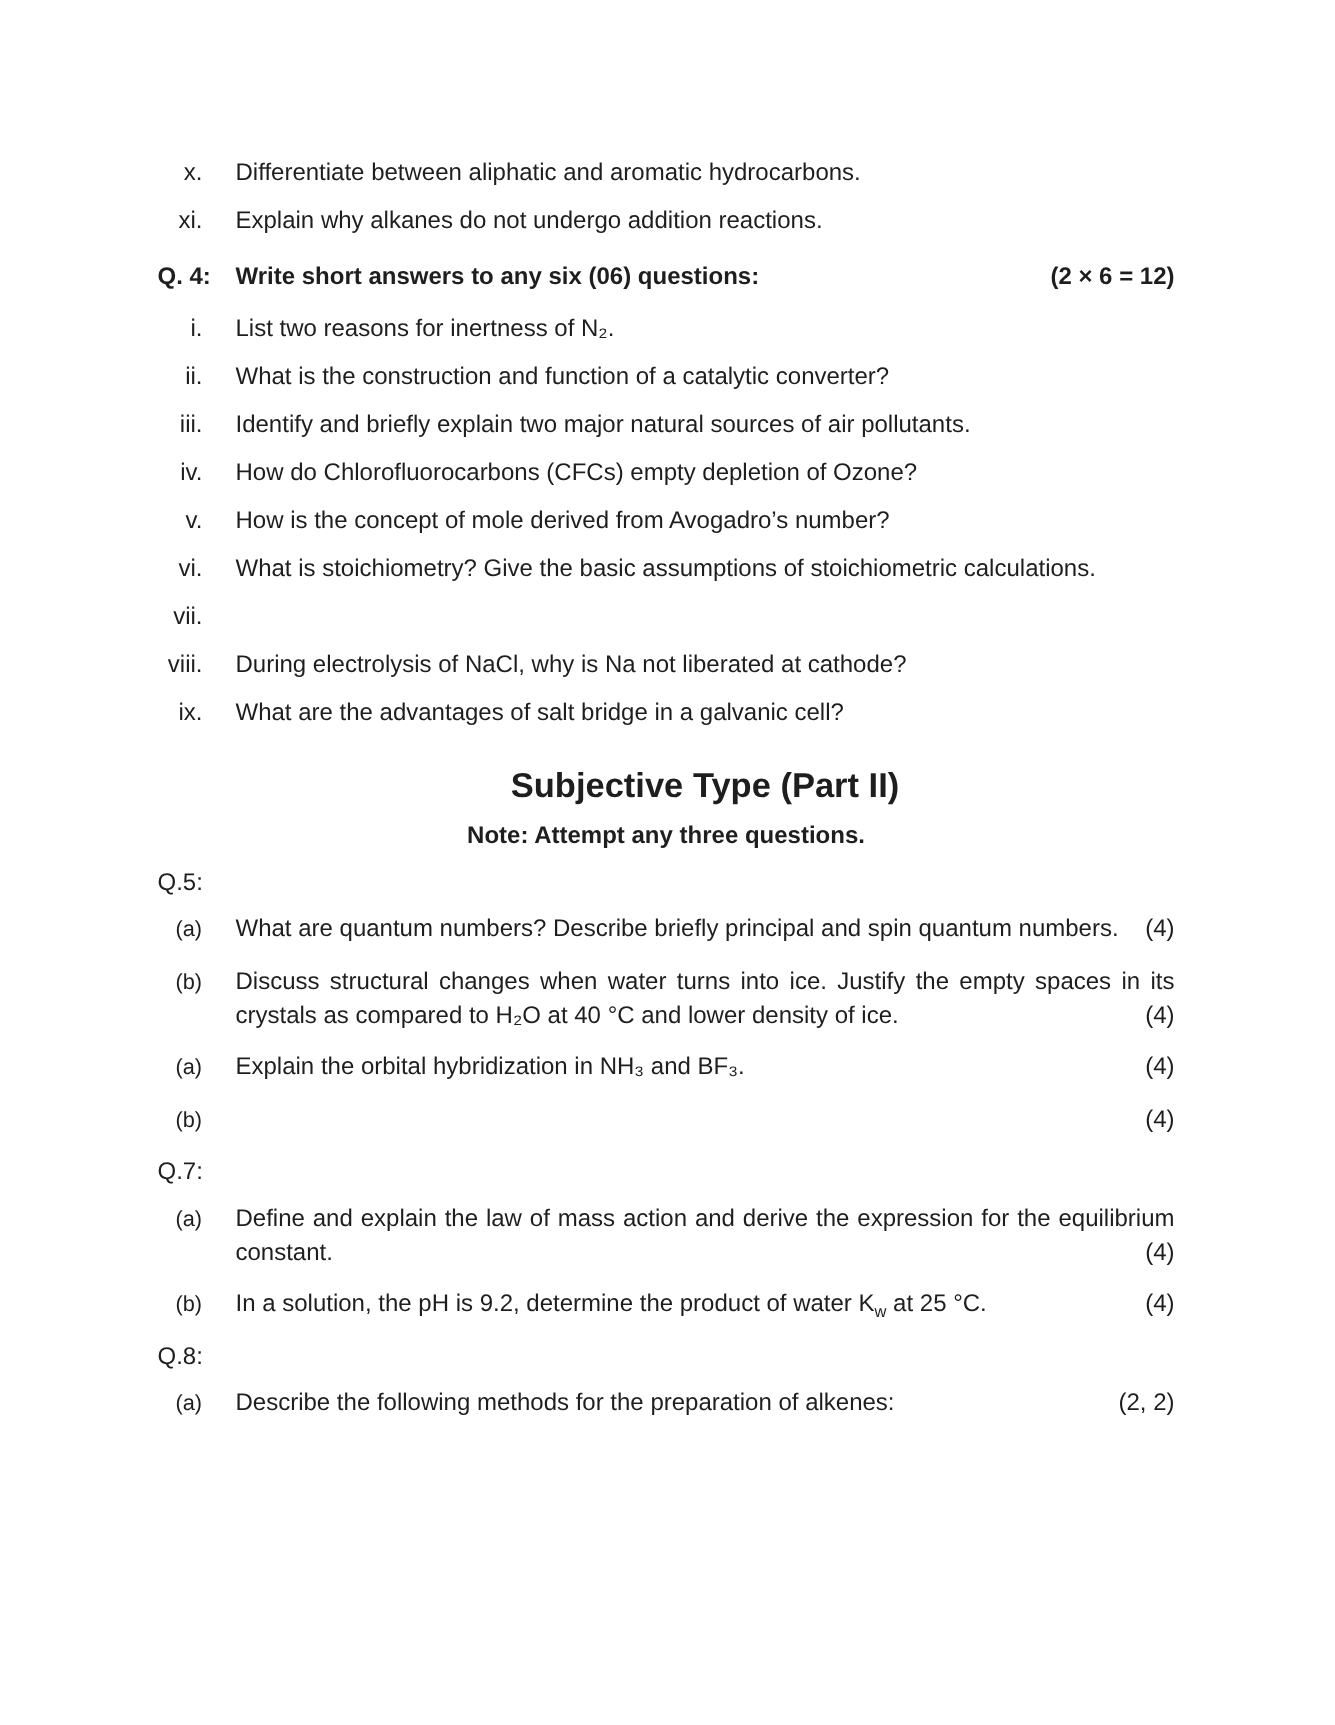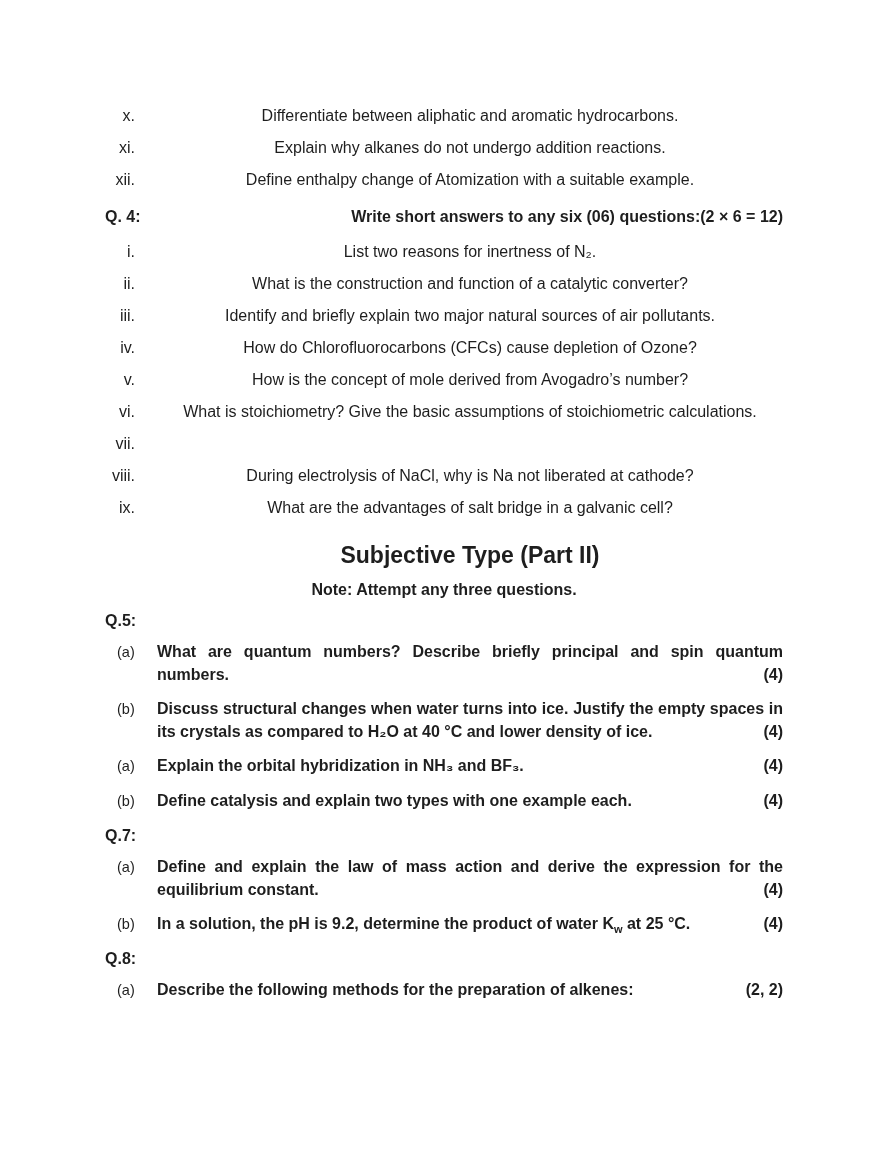--- a/index.html
+++ b/index.html
@@ -18,87 +18,82 @@
     background: #ffffff;
   }
   
   .li {
     display: flex;
     align-items: flex-start;
     line-height: 23px;
     margin-bottom: 9px;
   }
   .li .num { flex: 0 0 50px; text-align: right; }
-  .li .txt { flex: 1; margin-left: 22px; text-align: center; }
+  .li .txt { flex: 1; margin-left: 22px; }
   
   .qhead {
     display: flex;
     font-weight: bold;
     line-height: 23px;
     margin: 14px 0 12px 20px;
   }
   .qhead .qlabel { flex: 0 0 52px; }
-  .qhead .qtitle { flex: 1; text-align: right; }
+  .qhead .qtitle { flex: 1; }
   .qhead .qmarks { white-space: nowrap; }
   
   .section-heading {
     text-align: center;
     padding-left: 72px;
     font-weight: bold;
     font-size: 23px;
     line-height: 30px;
     margin: 21px 0 8px 0;
   }
   .note {
     font-weight: bold;
     line-height: 23px;
     margin: 0 0 8px 20px;
     text-align: center;
   }
   .qnum {
-    font-weight: bold;
+    font-weight: normal;
     line-height: 23px;
     margin: 8px 0 8px 20px;
   }
   
   .subq {
     display: flex;
     align-items: flex-start;
     line-height: 23px;
     margin: 0 0 11px 32px;
   }
   .subq .pmark {
     flex: 0 0 40px;
     font-size: 14.5px;
     padding-top: 1px;
   }
   .subq .pbody {
     flex: 1;
     text-align: justify;
-    font-weight: bold;
   }
   .subq .marks { float: right; padding-left: 10px; }
   sub { font-size: 11px; line-height: 0; }
 </style>
 </head>
 <body>
 
 <div class="page">
 
   <div class="li">
     <span class="num">x.</span>
     <span class="txt">Differentiate between aliphatic and aromatic hydrocarbons.</span>
   </div>
   <div class="li">
     <span class="num">xi.</span>
     <span class="txt">Explain why alkanes do not undergo addition reactions.</span>
-  </div>
-  <div class="li">
-    <span class="num">xii.</span>
-    <span class="txt">Define enthalpy change of Atomization with a suitable example.</span>
   </div>
 
   <div class="qhead">
     <span class="qlabel">Q. 4:</span>
     <span class="qtitle">Write short answers to any six (06) questions:</span>
     <span class="qmarks">(2 × 6 = 12)</span>
   </div>
 
   <div class="li">
     <span class="num">i.</span>
@@ -107,21 +102,21 @@
   <div class="li">
     <span class="num">ii.</span>
     <span class="txt">What is the construction and function of a catalytic converter?</span>
   </div>
   <div class="li">
     <span class="num">iii.</span>
     <span class="txt">Identify and briefly explain two major natural sources of air pollutants.</span>
   </div>
   <div class="li">
     <span class="num">iv.</span>
-    <span class="txt">How do Chlorofluorocarbons (CFCs) cause depletion of Ozone?</span>
+    <span class="txt">How do Chlorofluorocarbons (CFCs) empty depletion of Ozone?</span>
   </div>
   <div class="li">
     <span class="num">v.</span>
     <span class="txt">How is the concept of mole derived from Avogadro’s number?</span>
   </div>
   <div class="li">
     <span class="num">vi.</span>
     <span class="txt">What is stoichiometry? Give the basic assumptions of stoichiometric calculations.</span>
   </div>
   <div class="li">
@@ -158,21 +153,20 @@
   <div class="subq">
     <span class="pmark">(a)</span>
     <div class="pbody">
       <span>Explain the orbital hybridization in NH₃ and BF₃.</span>
       <span class="marks">(4)</span>
     </div>
   </div>
   <div class="subq">
     <span class="pmark">(b)</span>
     <div class="pbody">
-      <span>Define catalysis and explain two types with one example each.</span>
       <span class="marks">(4)</span>
     </div>
   </div>
 
   <div class="qnum">Q.7:</div>
   <div class="subq">
     <span class="pmark">(a)</span>
     <div class="pbody">
       <span>Define and explain the law of mass action and derive the expression for the equilibrium constant.</span>
       <span class="marks">(4)</span>

